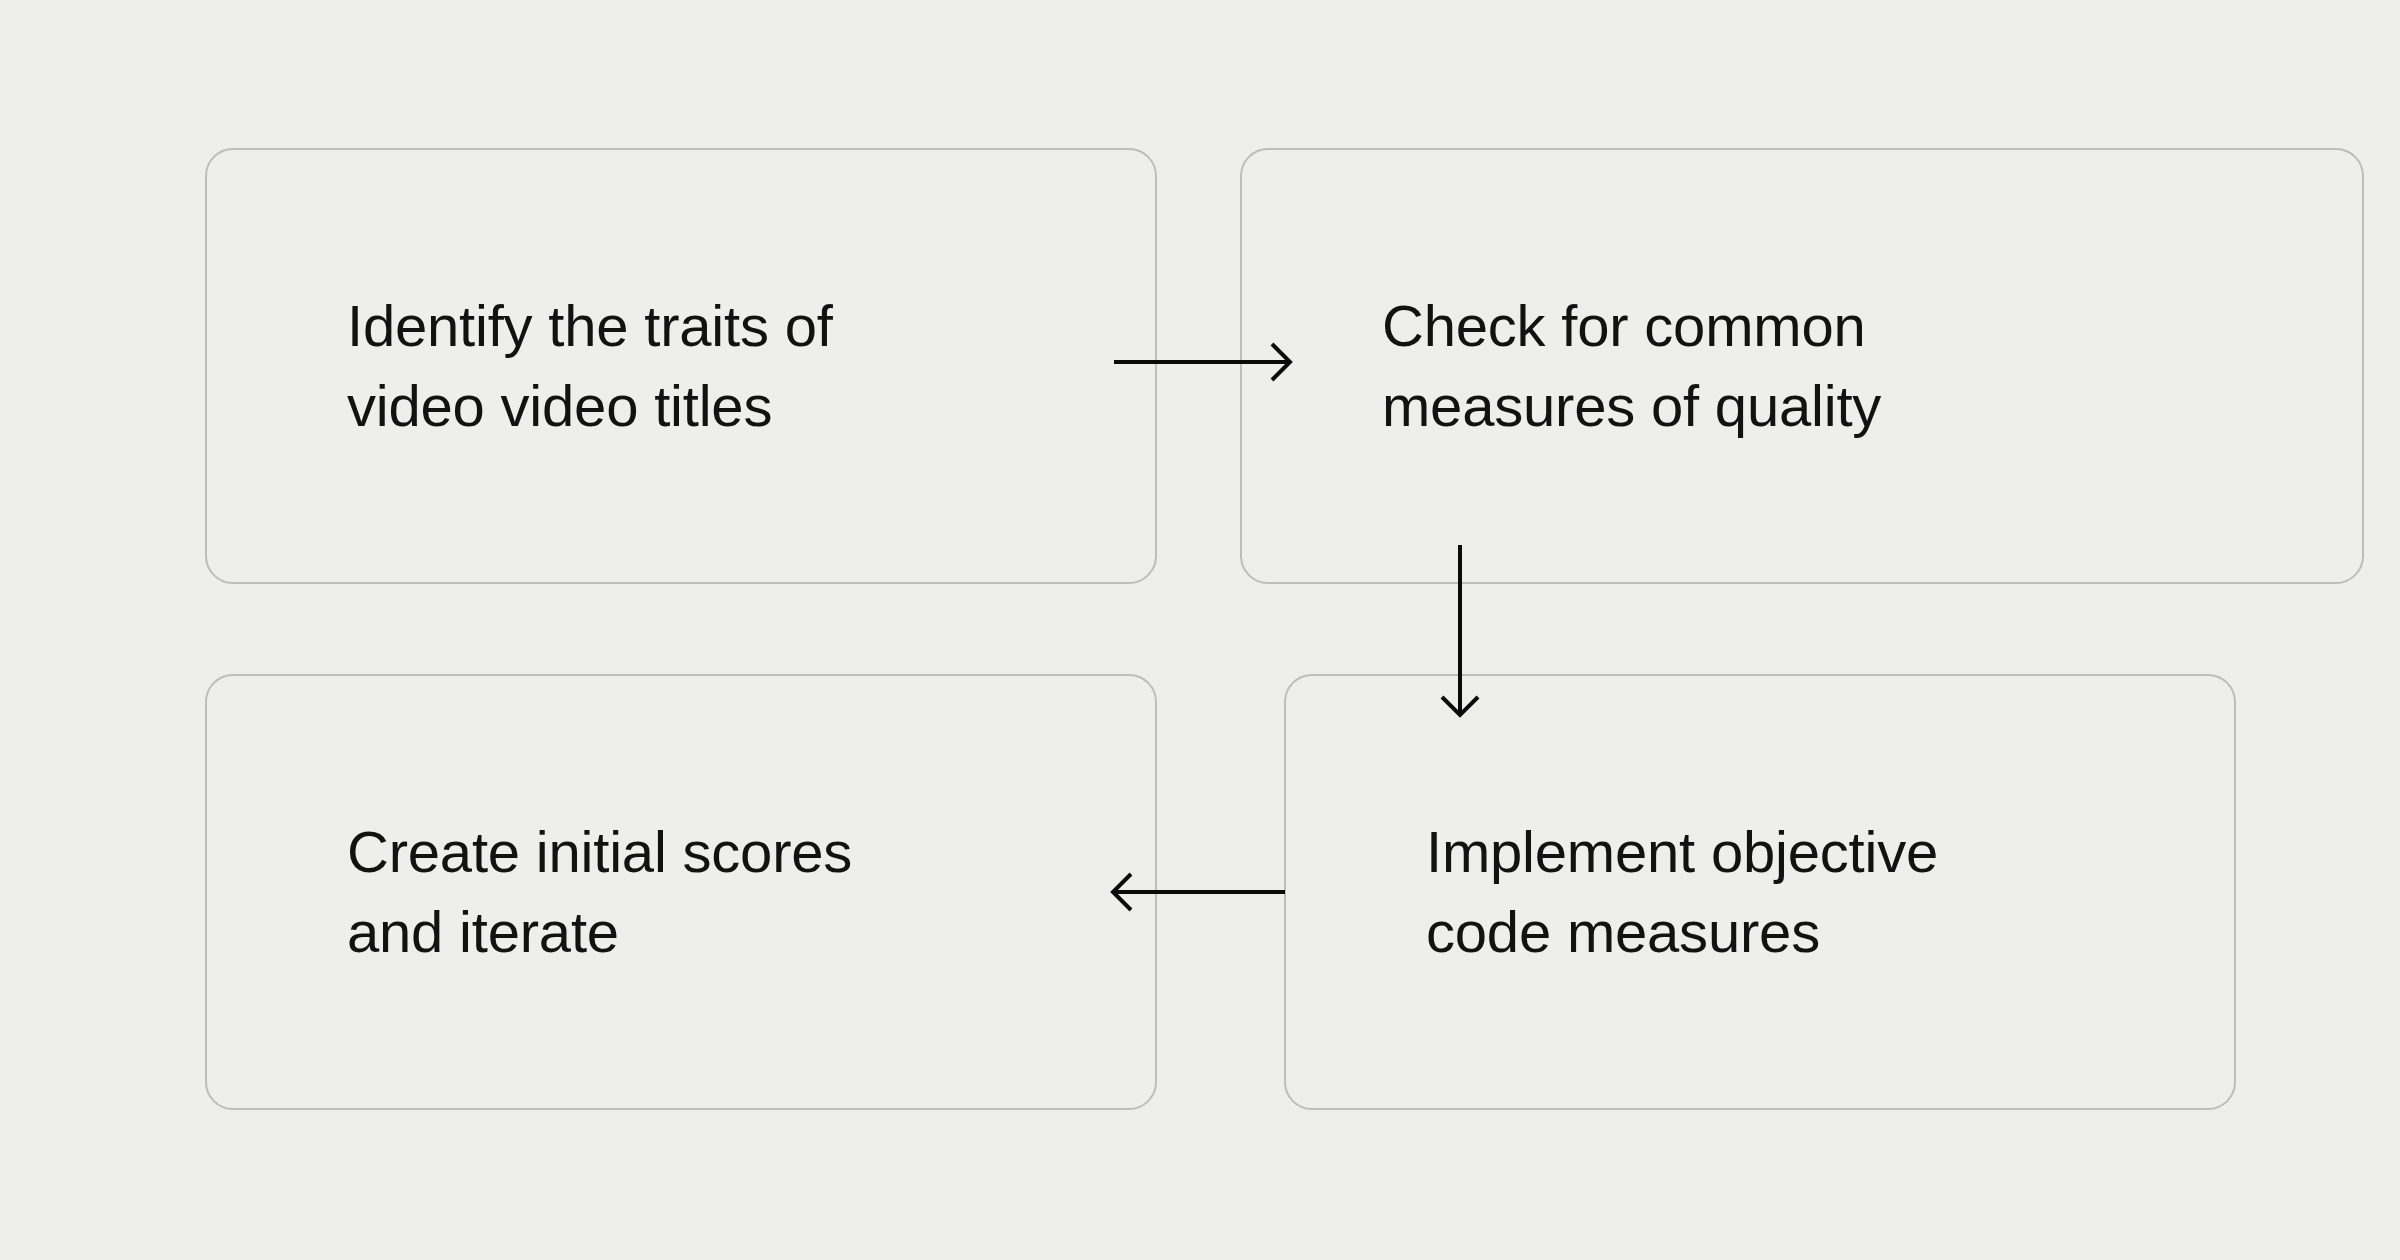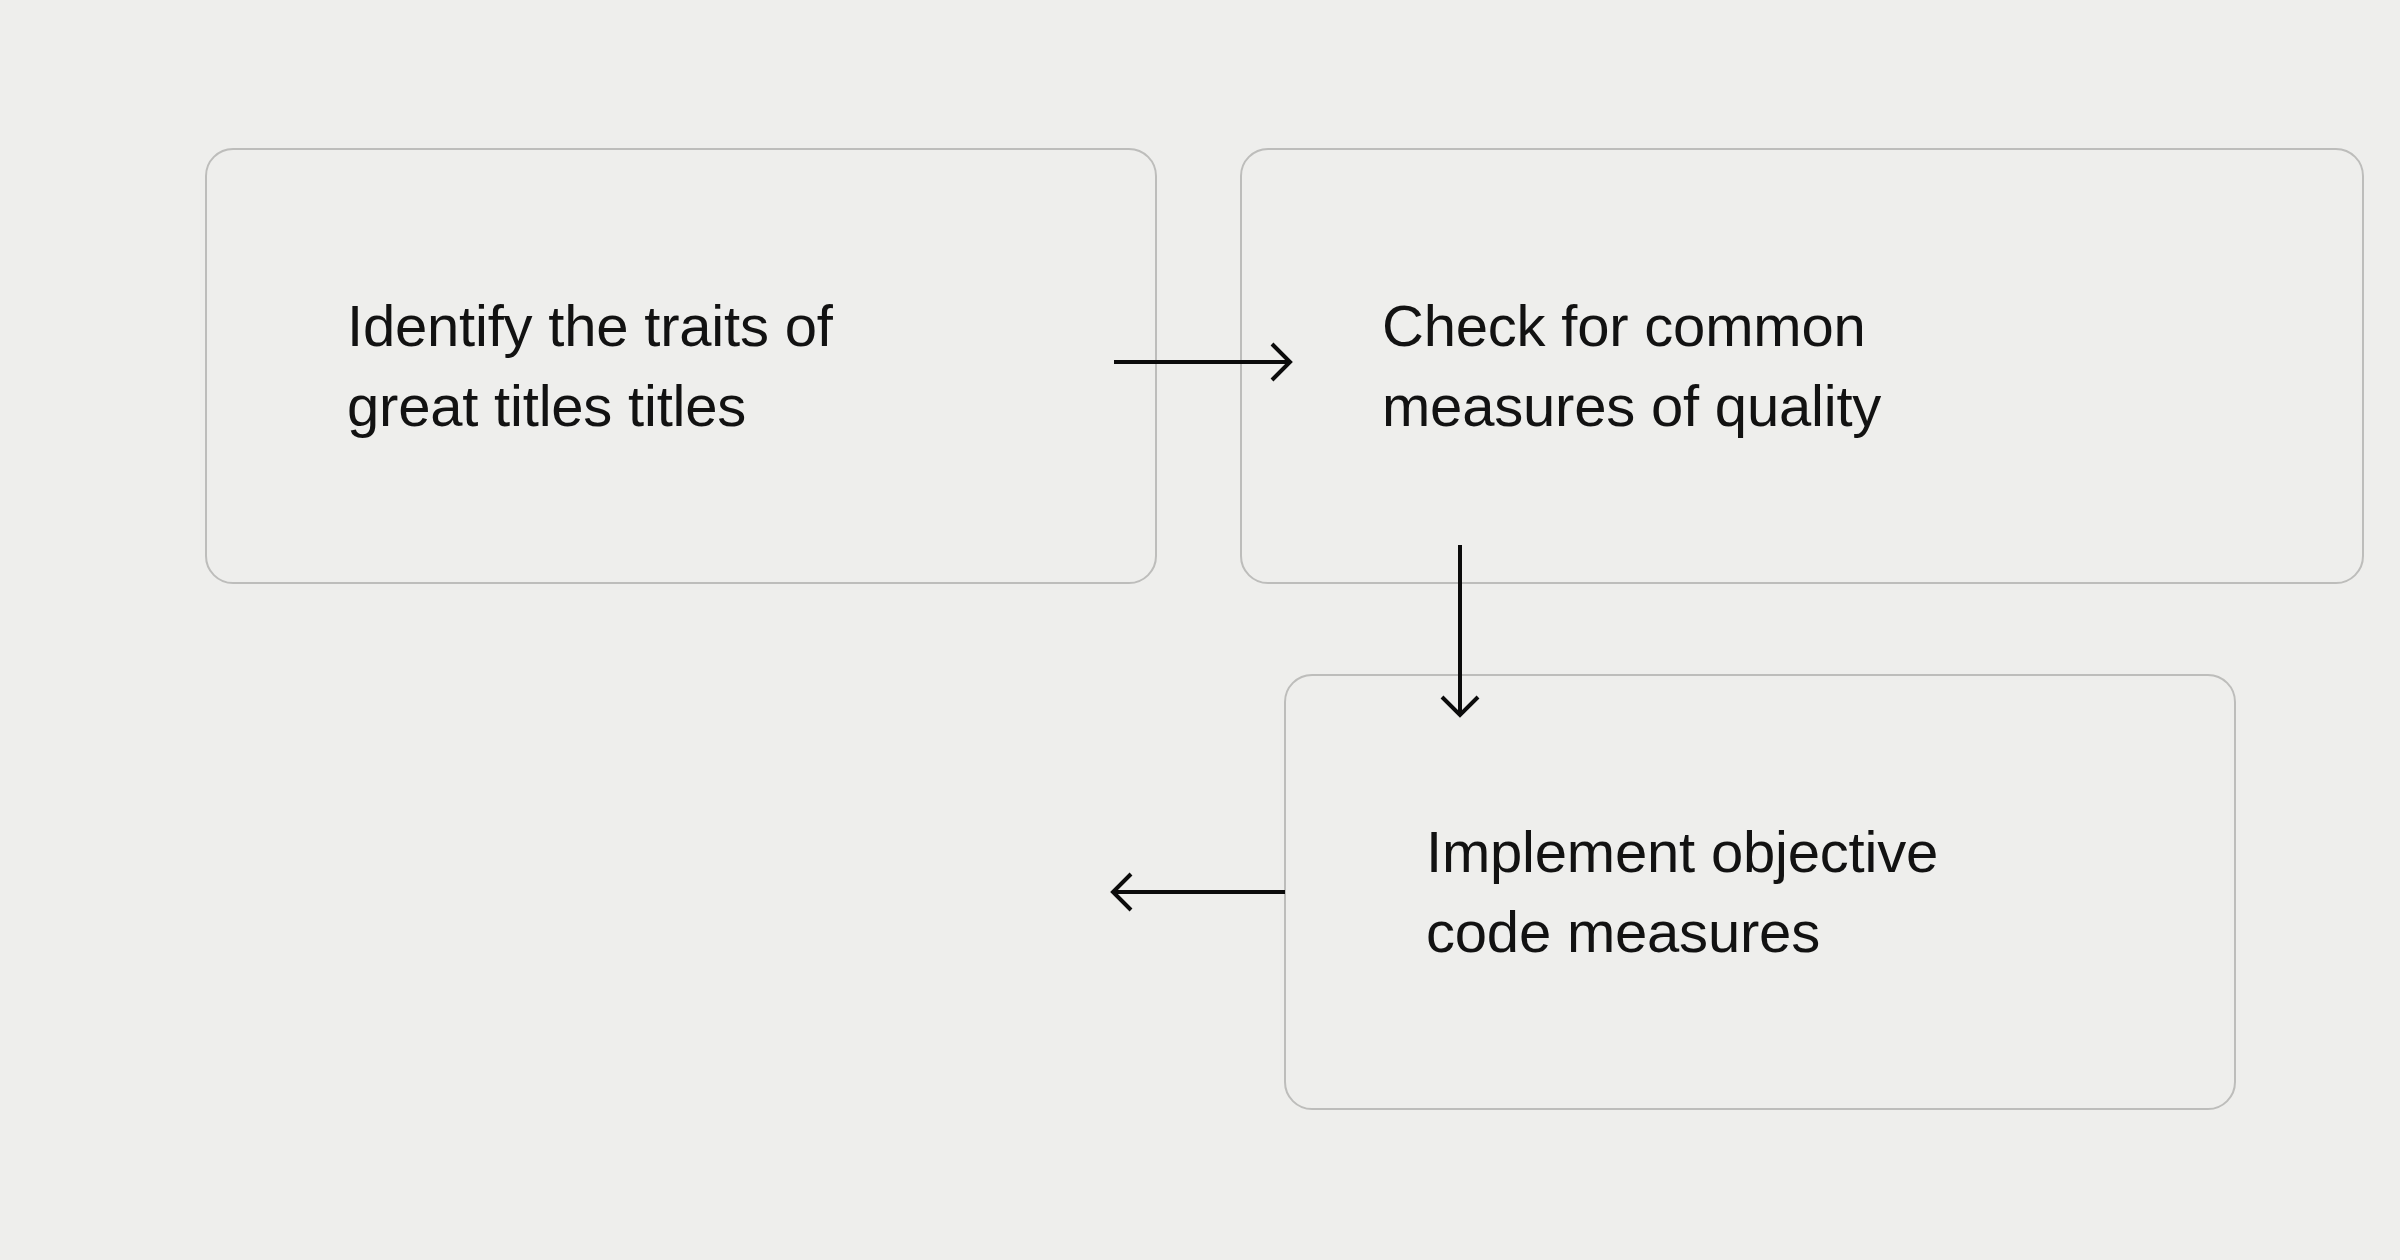--- a/index.html
+++ b/index.html
@@ -102,28 +102,32 @@
     height: 100px;
   }
 </style>
 </head>
 <body>
 
 <div id="canvas">
 
   <div class="node" id="node-identify-traits">
     <div class="node-label">Identify the traits of
-great titles titles</div>
+video video titles</div>
   </div>
 
   <div class="node" id="node-check-measures">
     <div class="node-label">Check for common
 measures of quality</div>
   </div>
 
+  <div class="node" id="node-create-scores">
+    <div class="node-label">Create initial scores
+and iterate</div>
+  </div>
 
   <div class="node" id="node-implement-measures">
     <div class="node-label">Implement objective
 code measures</div>
   </div>
 
   <svg class="connector" id="edge-identify-to-check" viewBox="0 0 210 100" width="210" height="100">
     <line x1="14" y1="32" x2="190" y2="32"></line>
     <polyline points="172,14 190,32 172,50"></polyline>
   </svg>

